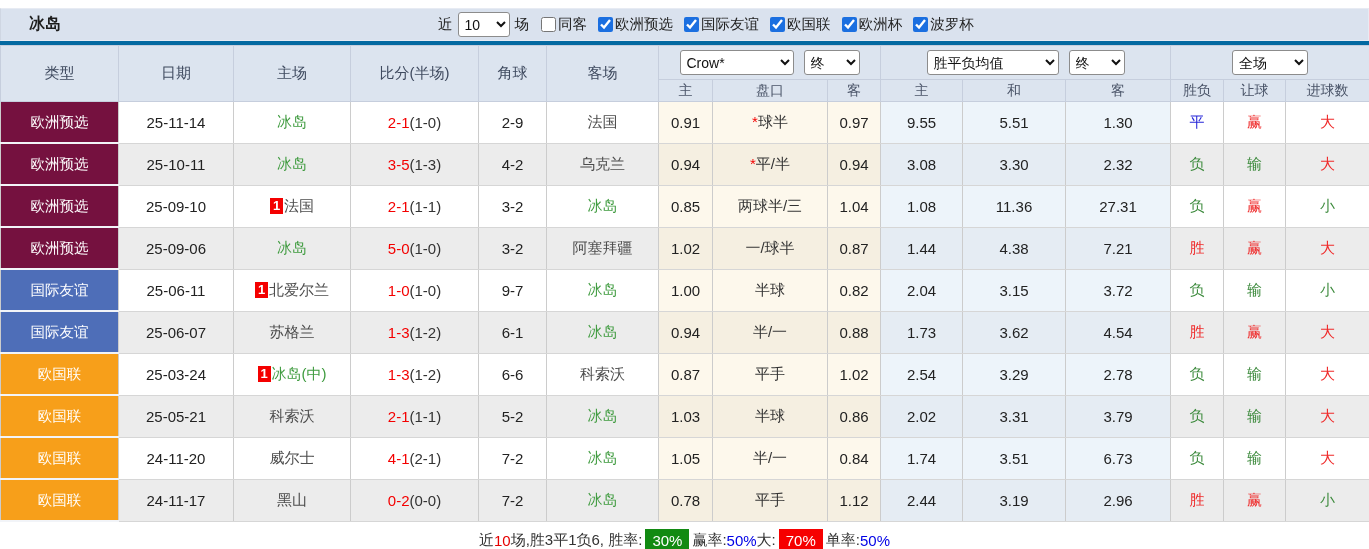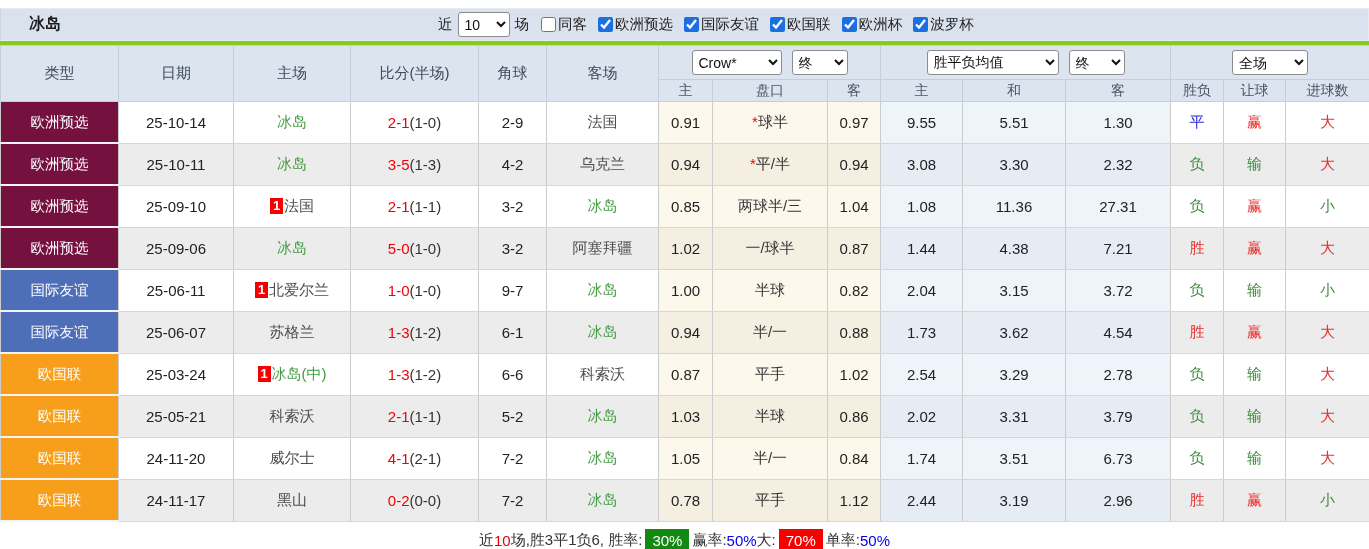--- a/index.html
+++ b/index.html
@@ -1,33 +1,33 @@
 <!DOCTYPE html>
 <html><head>
 <meta charset="utf-8">
 <style>
   html,body{margin:0;padding:0;background:#fff;}
   body{width:1369px;height:549px;overflow:hidden;font-family:"Liberation Sans","DejaVu Sans",sans-serif;}
-  .page{position:relative;width:1369px;height:549px;background:#84cc16;}
+  .page{position:relative;width:1369px;height:549px;background:#0369a1;}
   .topstrip{height:8px;background:#fff;}
   .titlebar{height:33px;background:#dae2ee;border:1px solid #e7ebf3;border-left:1px solid #cfd6e2;display:flex;align-items:center;position:relative;box-sizing:border-box;}
   .title{margin-left:28px;font-weight:bold;font-size:16px;color:#1c1c1c;}
   .controls{position:absolute;left:437px;top:0;height:100%;display:flex;align-items:center;font-size:14.5px;color:#222;}
   select{font-size:14px;background:#fff;border:1px solid #8c8c8c;border-radius:3px;padding:1px 2px;color:#111;height:25px;}
   .controls select{margin:0 5px;width:52px;}
   .filter{display:inline-flex;align-items:center;margin-left:7px;cursor:pointer;}
   .filter:first-of-type{margin-left:12px;}
   input[type=checkbox]{width:15px;height:15px;accent-color:#1b6fe0;margin:0 2px 0 0;}
 
   table{border-collapse:collapse;table-layout:fixed;width:1369px;margin-top:4px;padding-left:36px;}
   thead th{background:#dce4ef;font-weight:normal;color:#3f4a5f;border:1px solid #c6cedd;padding:0;}
   thead tr.h1 th{height:33px;font-size:15px;}
   thead tr.h2 th{height:21px;font-size:14px;color:#4a5468;}
   .selwrap{display:flex;justify-content:center;align-items:center;gap:10px;}
-  .sel-crow{width:90px;} .sel-final{width:56px;} .sel-avg{width:132px;font-family:Liberation Mono, monospace;} .sel-scope{width:76px;}
+  .sel-crow{width:114px;} .sel-final{width:56px;} .sel-avg{width:132px;} .sel-scope{width:76px;}
 
   tbody td{height:40px;text-align:center;font-size:15px;color:#222;background:#fff;
     border-right:1px solid #ccc;border-bottom:1px solid #d6d6d6;border-left:1px solid #ccc;
     overflow:hidden;white-space:nowrap;padding:0;}
   tbody tr.even td{background:#ececec;}
   tbody td.c-cream{background:#fdf8ec;}
   tbody tr.even td.c-cream{background:#f5efe1;}
   tbody td.c-blue{background:#edf4fa;}
   tbody tr.even td.c-blue{background:#e5ecf3;}
   td.c-type{border-bottom:2px solid #f2f4f8;}
@@ -156,21 +156,21 @@
         <th>和</th>
         <th>客</th>
         <th>胜负</th>
         <th>让球</th>
         <th>进球数</th>
       </tr>
     </thead>
     <tbody id="rows">
   <tr>
     <td class="c-type" style="background-color: rgb(117, 17, 63);"><span class="league">欧洲预选</span></td>
-    <td>25-10-14</td>
+    <td>25-11-14</td>
     <td><span class="tname focus">冰岛</span></td>
     <td><span class="ft">2-1</span><span class="ht">(1-0)</span></td>
     <td>2-9</td>
     <td><span class="tname">法国</span></td>
     <td class="c-cream">0.91</td>
     <td class="c-cream"><span class="star">*</span><span class="hand">球半</span></td>
     <td class="c-cream">0.97</td>
     <td class="c-blue">9.55</td>
     <td class="c-blue">5.51</td>
     <td class="c-blue">1.30</td>

